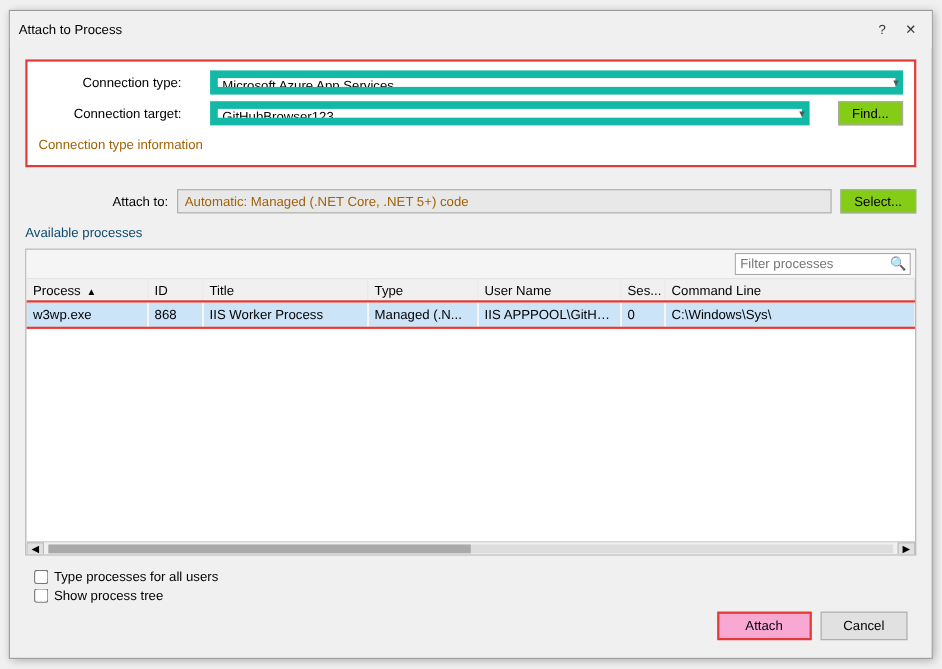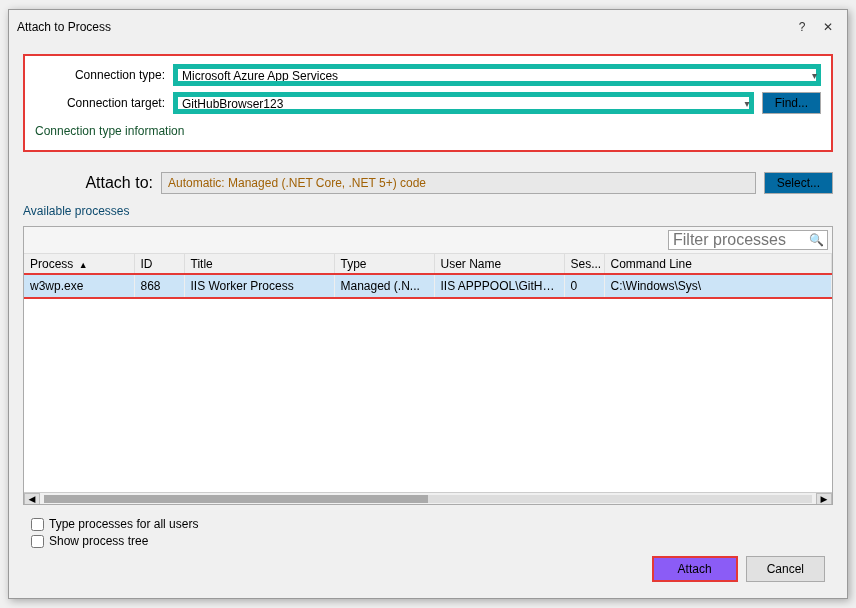--- a/index.html
+++ b/index.html
@@ -70,82 +70,82 @@
       border: 2px solid #e53935;
       padding: 8px 10px;
       background: #fff;
       display: flex;
       flex-direction: column;
       gap: 6px;
     }
     .form-row {
       display: flex;
       align-items: center;
-      gap: 8px;
+      gap: 26px;
     }
     .form-label {
       width: 130px;
       text-align: right;
       font-size: 12px;
       flex-shrink: 0;
     }
     .select-wrapper {
       flex: 1;
       position: relative;
       display: flex;
       align-items: center;
     }
     .select-wrapper select {
       width: 100%;
       height: 22px;
-      border: 5px solid #14b8a6;
+      border: 7px solid #14b8a6;
       background: #fff;
       padding: 0 4px;
       font-size: 12px;
       appearance: none;
       -webkit-appearance: none;
     }
     .select-arrow {
       position: absolute;
       right: 4px;
       font-size: 10px;
       pointer-events: none;
       color: #555;
     }
     .btn-standard {
       height: 22px;
       padding: 0 12px;
       border: 1px solid #aaa;
-      background: #0369a1;
+      background: #84cc16;
       cursor: pointer;
       font-size: 12px;
       white-space: nowrap;
     }
 
     .connection-info {
       padding: 4px 0;
       font-size: 12px;
       color: #333;
     }
     .connection-info-line {
-      color: #14532d;
+      color: #a16207;
       font-size: 12px;
     }
 
     .separator { height: 8px; }
 
     .attach-to-row {
       display: flex;
       align-items: center;
       gap: 8px;
     }
     .attach-label {
       width: 130px;
       text-align: right;
-      font-size: 16px;
+      font-size: 12px;
       flex-shrink: 0;
     }
     .attach-value {
       flex: 1;
       height: 22px;
       border: 1px solid #aaa;
       background: #e8e8e8;
       padding: 0 6px;
       font-size: 12px;
       display: flex;
@@ -180,21 +180,21 @@
       position: relative;
       display: flex;
       align-items: center;
     }
     .filter-input {
       width: 160px;
       height: 20px;
       border: 1px solid #aaa;
       background: #fff;
       padding: 0 22px 0 4px;
-      font-size: 16px;
+      font-size: 12px;
     }
     .filter-icon {
       position: absolute;
       right: 4px;
       font-size: 12px;
       color: #555;
       pointer-events: none;
     }
 
     .table-container {
@@ -336,21 +336,21 @@
     .bottom-row2 {
       display: flex;
       justify-content: flex-end;
       gap: 8px;
       margin-top: 4px;
     }
     .btn-attach {
       height: 26px;
       padding: 0 24px;
       border: 2px solid #e53935;
-      background: #8b5cf6;
+      background: #f9a8d4;
       cursor: pointer;
       font-size: 12px;
       font-weight: 500;
     }
     .btn-cancel {
       height: 26px;
       padding: 0 20px;
       border: 1px solid #aaa;
       background: #e1e1e1;
       cursor: pointer;

